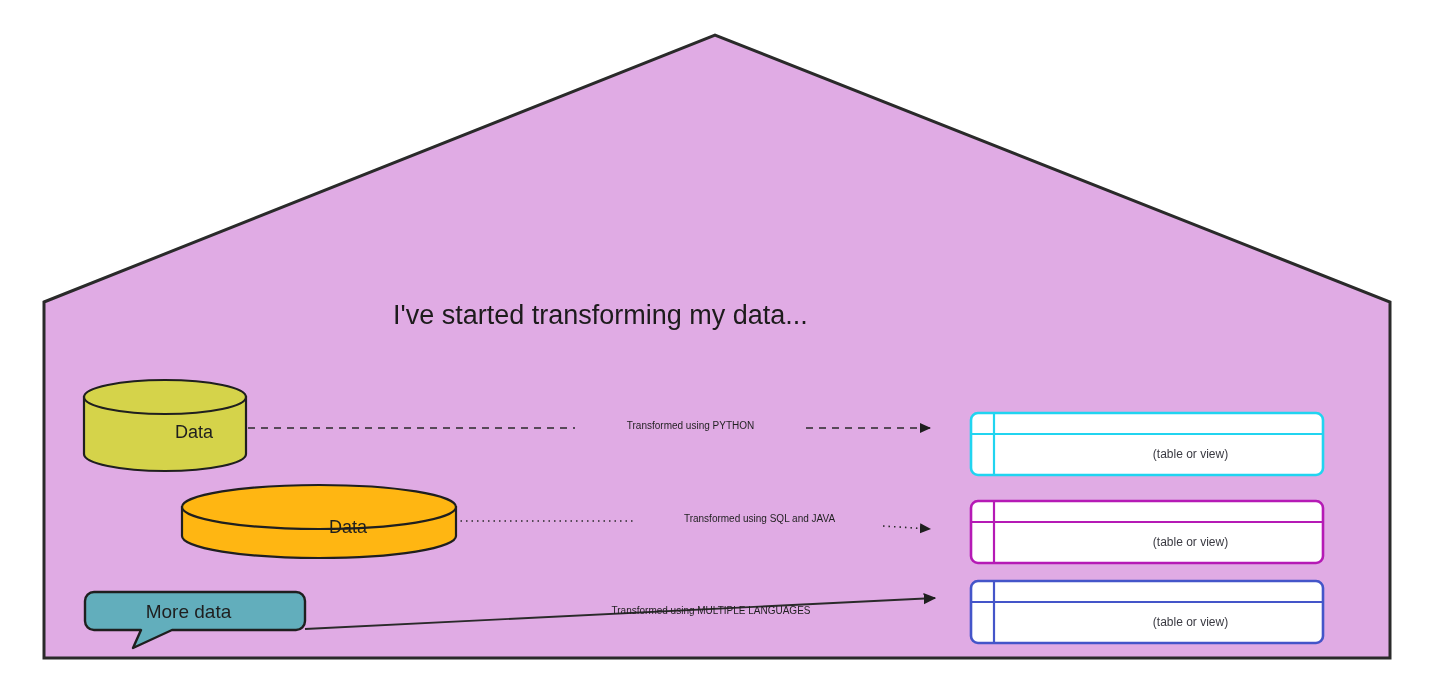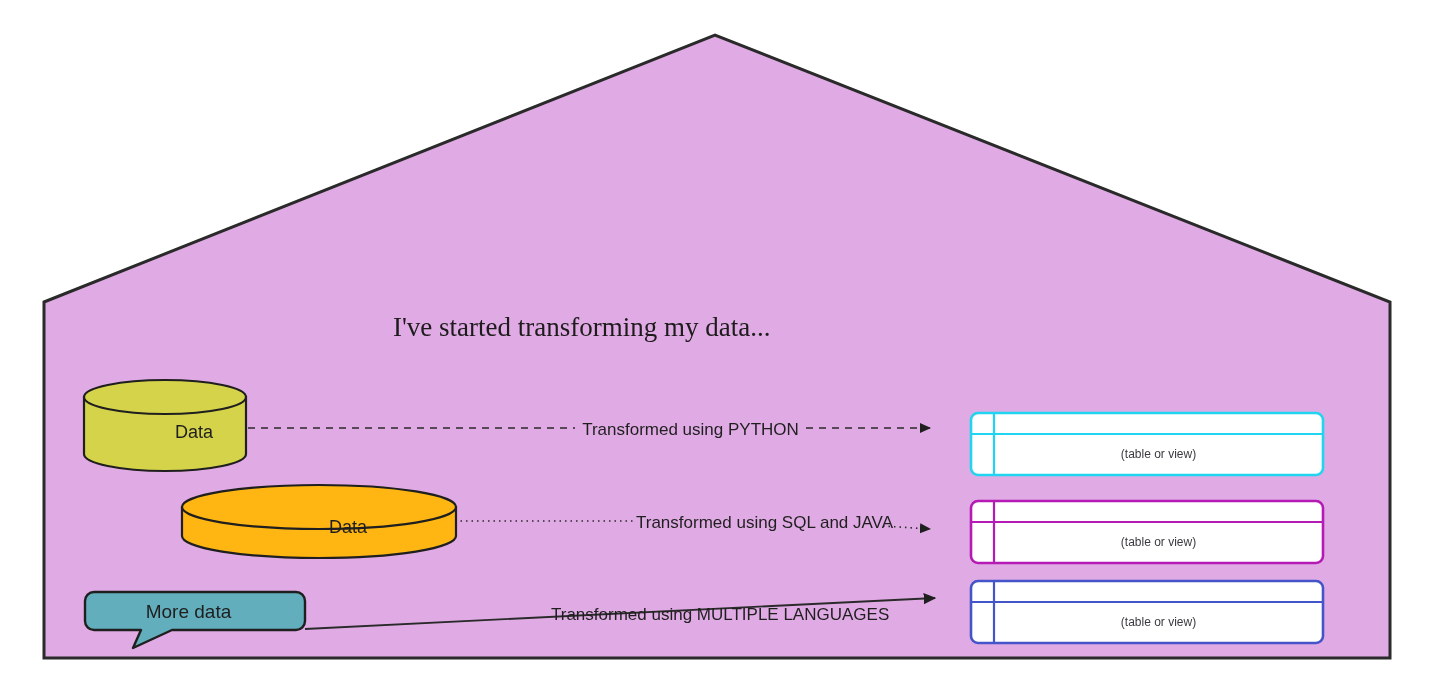--- a/index.html
+++ b/index.html
@@ -42,26 +42,27 @@
   .cyl-label {
     font-size: 18px;
     color: #1f1f1f;
     padding-left: 29px;
   }
   .bubble-label {
     font-size: 19px;
     color: #1f1f1f;
   }
   .edge-label {
-    font-size: 17px;
+    font-size: 10px;
     color: #1f1f1f;
   }
   .table-label {
     font-size: 12px;
     color: #3a3a42;
+    margin-left: 32px;
   }
   .center {
     text-align: center;
   }
 </style>
 </head>
 <body>
 
 <div id="canvas">
 
@@ -122,21 +123,21 @@
       <line x1="994" y1="501" x2="994" y2="563" stroke="#b51ab5" stroke-width="2.2"></line>
     </g>
 
     <g>
       <rect x="971" y="581" width="352" height="62" rx="7" ry="7" fill="#ffffff" stroke="#4455c9" stroke-width="2.6"></rect>
       <line x1="971" y1="602" x2="1323" y2="602" stroke="#4455c9" stroke-width="2.2"></line>
       <line x1="994" y1="581" x2="994" y2="643" stroke="#4455c9" stroke-width="2.2"></line>
     </g>
   </svg>
 
-  <div class="txt headline" style="left:393px; top:307px;font-family:Liberation Serif, serif;">I've started transforming my data...</div>
+  <div class="txt headline" style="left:393px; top:295px;">I've started transforming my data...</div>
 
 
   <div class="txt cyl-label center" style="left:85px; top:422px; width:160px;">Data</div>
 
   <div class="txt cyl-label center" style="left:239px; top:517px; width:160px;">Data</div>
 
   <div class="txt bubble-label center" style="left:85px; top:601px; width:207px;">More data</div>
 
   <div class="txt edge-label center" style="left:575px; top:420px; width:231px;">Transformed using PYTHON</div>
 

